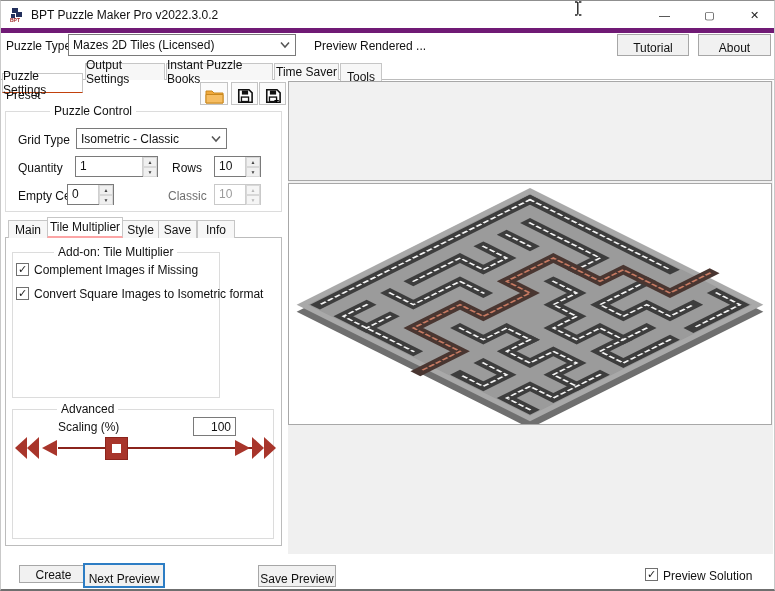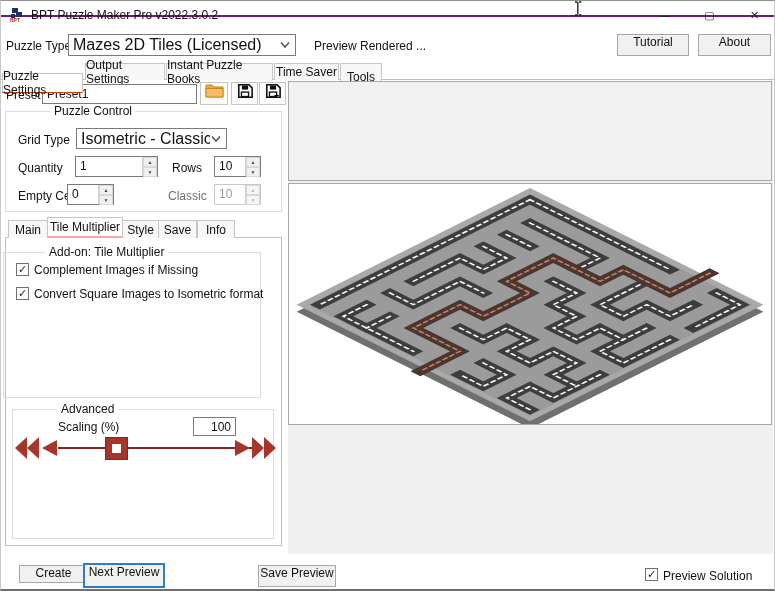--- a/index.html
+++ b/index.html
@@ -8,33 +8,33 @@
   #screen {
     position:relative; width:775px; height:591px; background:#ffffff;
     border-top:1px solid #8f8f8f; border-bottom:2px solid #6f6f6f;
     border-left:1px solid #c9c9c9; border-right:1px solid #c9c9c9;
     overflow:hidden;
   }
   .abs { position:absolute; }
   .lbl { white-space:nowrap; }
 
   
-  .titlebar { left:0; top:0; width:775px; height:16px; background:#fff; border-bottom:2px solid #701a75; }
+  .titlebar { left:0; top:0; width:775px; height:32px; background:#fff; border-bottom:5px solid #701a75; }
   .app-title { left:30px; top:7px; font-size:12px; }
   .winbtn { top:0; width:45px; height:28px; display:flex; align-items:center; justify-content:center; color:#222; }
 
   
   .btn {
-    background:#f1f1f1; border:1px solid #a7a7a7; display:flex; align-items:flex-start; justify-content:center;
+    background:#f1f1f1; border:1px solid #a7a7a7; display:flex; align-items:flex-end; justify-content:center;
     font-size:12px; color:#111; cursor:default;
   }
   .btn-focus { border:2px solid #2d7dc4; }
   .select {
     background:#fff; border:1px solid #7a7a7a; display:flex; align-items:center;
-    padding:0 4px; font-size:16px;
+    padding:0 4px; font-size:12px;
   }
   .select .sel-text { flex:1; overflow:hidden; white-space:nowrap; }
   .chev { width:12px; height:8px; flex:none; }
   .tbox { background:#fff; border:1px solid #7a7a7a; font-size:12px; padding:0 4px; display:flex; align-items:center; }
   .spin { background:#fff; border:1px solid #7a7a7a; display:flex; }
   .spin .val { flex:1; padding:2px 0 0 4px; font-size:12px; }
   .spin .btns { width:15px; border-left:1px solid #cfcfcf; display:flex; flex-direction:column; }
   .spin .sbtn { flex:1; background:#f0f0f0; border:1px solid #d8d8d8; font-size:5px; line-height:8px; text-align:center; color:#444; }
   .spin.disabled { border-color:#c9c9c9; }
   .spin.disabled .val { color:#9b9b9b; }
@@ -114,23 +114,20 @@
       <span>Instant Puzzle Books</span>
     </div>
   <div class="abs tab" style="left:273px;top:62px;width:65px;height:17px">
       <span>Time Saver</span>
     </div>
   <div class="abs tab" style="left:339px;top:62px;width:42px;height:26px">
       <span>Tools</span>
     </div>
 
   <div class="abs lbl" style="left:5px;top:87px">Preset</div>
-  <div class="abs tbox" style="left:41px;top:83px;width:155px;height:20px">
-      <span>Preset1</span>
-    </div>
   <div class="abs btn" style="left:199px;top:81px;width:28px;height:23px;background:#fbfbfb;border-color:#c4c4c4">
     <svg width="19" height="15" viewBox="0 0 19 15">
       <path d="M1 2 h6 l2 2 h9 v10 h-17 z" fill="#f0a93c" stroke="#c9881e" stroke-width="1"></path>
       <path d="M1 5.5 h17 v8.5 h-17 z" fill="#f6bd62" stroke="#c9881e" stroke-width="1"></path>
     </svg>
   </div>
   <div class="abs btn" style="left:230px;top:81px;width:27px;height:23px;background:#fbfbfb;border-color:#c4c4c4">
     <svg width="16" height="16" viewBox="0 0 18 18">
       <path d="M2 2 h11.5 l3.5 3.5 V16 H2 z" fill="#fff" stroke="#111" stroke-width="1.8"></path>
       <rect x="5.5" y="2.8" width="7" height="4.6" fill="#111"></rect>
@@ -203,21 +200,21 @@
   <div class="abs tab" style="left:121px;top:219px;width:37px;height:18px">
       <span>Style</span>
     </div>
   <div class="abs tab" style="left:157px;top:219px;width:39px;height:18px">
       <span>Save</span>
     </div>
   <div class="abs tab" style="left:196px;top:219px;width:38px;height:18px">
       <span>Info</span>
     </div>
 
-  <div class="abs groupbox" style="left:2px;top:251px;width:258px;height:146px">
+  <div class="abs groupbox" style="left:11px;top:251px;width:208px;height:146px">
     <span class="gb-label" style="left:5px">Add-on: Tile Multiplier</span>
   </div>
   <div class="abs checkbox" style="left:15px;top:262px">✓</div>
   <div class="abs lbl" style="left:33px;top:262px">Complement Images if Missing</div>
   <div class="abs checkbox" style="left:15px;top:286px">✓</div>
   <div class="abs lbl" style="left:33px;top:286px">Convert Square Images to Isometric format</div>
 
   <div class="abs groupbox" style="left:11px;top:408px;width:262px;height:130px">
     <span class="gb-label">Advanced</span>
   </div>

